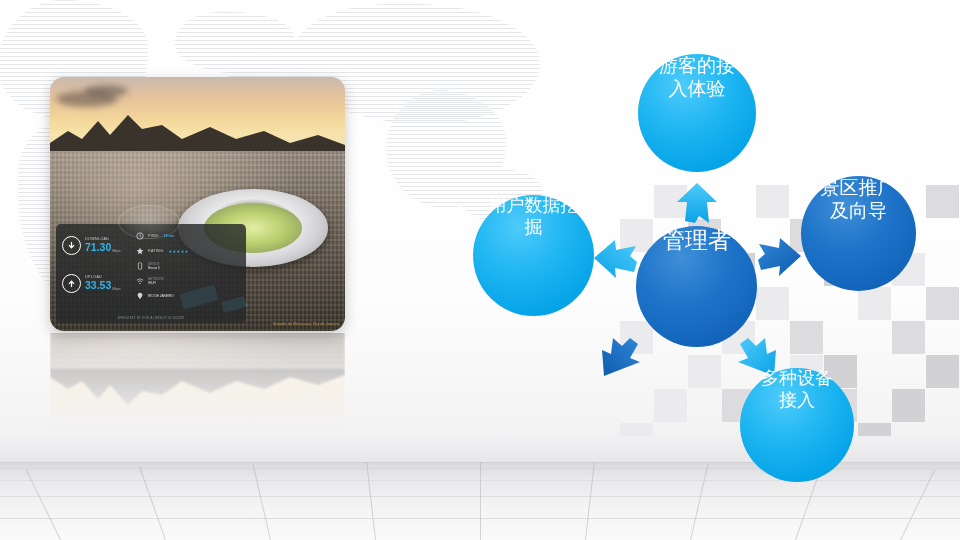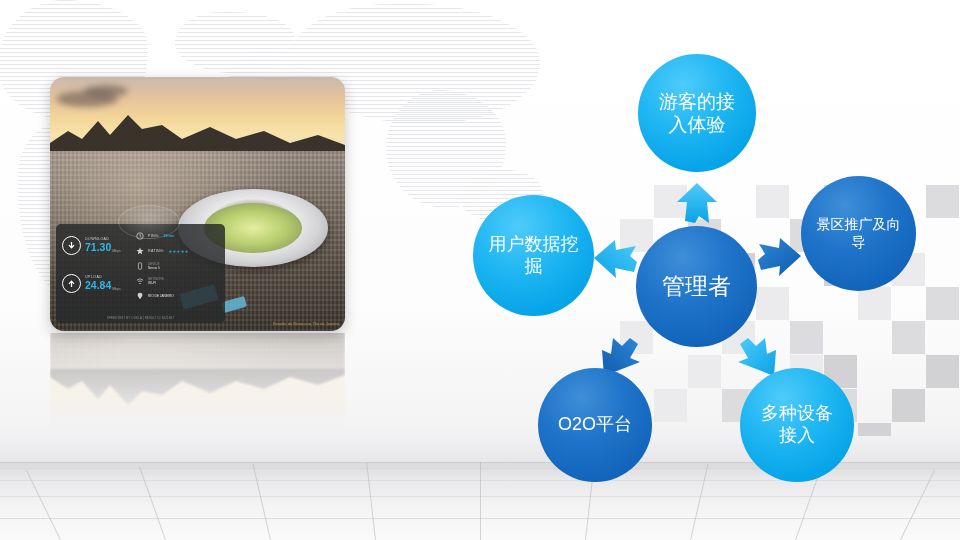--- a/index.html
+++ b/index.html
@@ -77,21 +77,21 @@
     box-shadow:0 3px 8px rgba(0,0,0,.45);}
   .stadium:after{content:"";position:absolute;left:26px;top:14px;width:98px;height:50px;border-radius:50%;
     background:radial-gradient(ellipse at 50% 50%,#e5eea4 0%,#b9cf6e 45%,#7d8a5b 100%);}
   .pool{position:absolute;background:#63b8d8;opacity:.85;border-radius:2px;}
   .p1{left:131px;top:212px;width:36px;height:16px;transform:rotate(-16deg);}
   .p2{left:172px;top:222px;width:24px;height:11px;transform:rotate(-16deg);}
   .photo-credit{position:absolute;right:6px;bottom:5px;font-size:4px;color:#d9a24f;opacity:.85;}
 
   
   .sp{position:absolute;left:6px;top:147px;width:169px;height:99px;
-    background:rgba(38,40,42,.82);border-radius:5px;color:#fff;}
+    background:rgba(38,40,42,.82);border-radius:5px;color:#fff;padding-left:21px;}
   .sp-left{position:absolute;left:0;top:0;width:76px;height:100%;}
   .sp-metric{position:absolute;left:6px;display:flex;align-items:center;gap:4px;}
   .m1{top:12px;} .m2{top:50px;}
   .ring{width:17px;height:17px;border-radius:50%;border:1.5px solid #fff;
     display:flex;align-items:center;justify-content:center;flex:0 0 auto;}
   .ring svg{display:block;}
   .sp-lbl{font-size:3.6px;letter-spacing:.4px;color:#cfd2d4;line-height:1;}
   .sp-val{font-size:10.5px;font-weight:bold;color:#2fb6e8;line-height:1.05;}
   .sp-unit{font-size:3.4px;color:#9fa4a8;margin-left:1px;}
   .sp-right{position:absolute;left:80px;top:8px;width:86px;}
@@ -116,27 +116,27 @@
   .reflect-inner{position:absolute;left:0;bottom:0;width:295px;height:254px;
     transform:scaleY(-1);filter:blur(1.1px);border-radius:14px;overflow:hidden;}
 
   
   .head-text{position:absolute;left:6px;top:177px;width:70px;
     font-family:"DejaVu Serif","Liberation Serif",serif;
     font-size:38px;line-height:1.12;color:#111111;letter-spacing:0;}
 
   
   .circle{position:absolute;border-radius:50%;color:#fff;
-    display:flex;align-items:center;justify-content:center;text-align:center;
+    display:flex;align-items:flex-start;justify-content:center;text-align:center;
     line-height:1.22;}
   .c-light{background:radial-gradient(circle at 38% 26%,#4ecbfa 0%,#1fb6f2 40%,#06a4e8 75%,#0799dd 100%);}
   .c-dark{background:radial-gradient(circle at 38% 26%,#3f8fd8 0%,#1f74c9 40%,#1265bb 75%,#0f5cae 100%);}
   .c-top{left:638px;top:54px;width:118px;height:118px;font-size:19px;}
   .c-left{left:473px;top:195px;width:121px;height:121px;font-size:18px;}
-  .c-right{left:801px;top:176px;width:115px;height:115px;font-size:14px;}
+  .c-right{left:801px;top:176px;width:115px;height:115px;font-size:19px;}
   .c-center{left:636px;top:226px;width:121px;height:121px;font-size:23px;}
   .c-bl{left:538px;top:368px;width:114px;height:114px;font-size:18px;}
   .c-br{left:740px;top:368px;width:114px;height:114px;font-size:18px;}
   .circle span{display:block;padding:0 14px;}
 
   
   .arrow{position:absolute;}
   .a-up{left:675px;top:183px;width:44px;height:40px;}
   .a-left{left:594px;top:238px;width:44px;height:42px;}
   .a-right{left:755px;top:236px;width:46px;height:42px;}
@@ -264,21 +264,21 @@
 
         <div class="sp-metric m2">
           <div class="ring">
             <svg width="9" height="9" viewBox="0 0 10 10">
                 <path d="M5 9 L5 3 M2.2 5.4 L5 2.4 L7.8 5.4" stroke="#fff" stroke-width="1.4" fill="none"></path>
               </svg>
           </div>
           <div>
             <div class="sp-lbl">UPLOAD</div>
             <div style="display:flex;align-items:flex-end;">
-              <span class="sp-val">24.84</span>
+              <span class="sp-val">33.53</span>
               <span class="sp-unit">Mbps</span>
             </div>
           </div>
         </div>
       </div>
 
       <div class="sp-right">
         <div class="sp-row">
           <svg class="sp-ico" viewBox="0 0 10 10">
               <circle cx="5" cy="5" r="4" fill="none" stroke="currentColor" stroke-width="1"></circle>
@@ -389,23 +389,20 @@
 
   <div class="circle c-light c-top">
     <span>游客的接入体验</span>
   </div>
   <div class="circle c-light c-left">
     <span>用户数据挖掘</span>
   </div>
   <div class="circle c-dark c-right">
     <span>景区推广及向导</span>
   </div>
-  <div class="circle c-dark c-bl">
-    <span>O2O平台</span>
-  </div>
   <div class="circle c-light c-br">
     <span>多种设备接入</span>
   </div>
   <div class="circle c-dark c-center">
     <span>管理者</span>
   </div>
 
 </div>
 
 </body></html>

